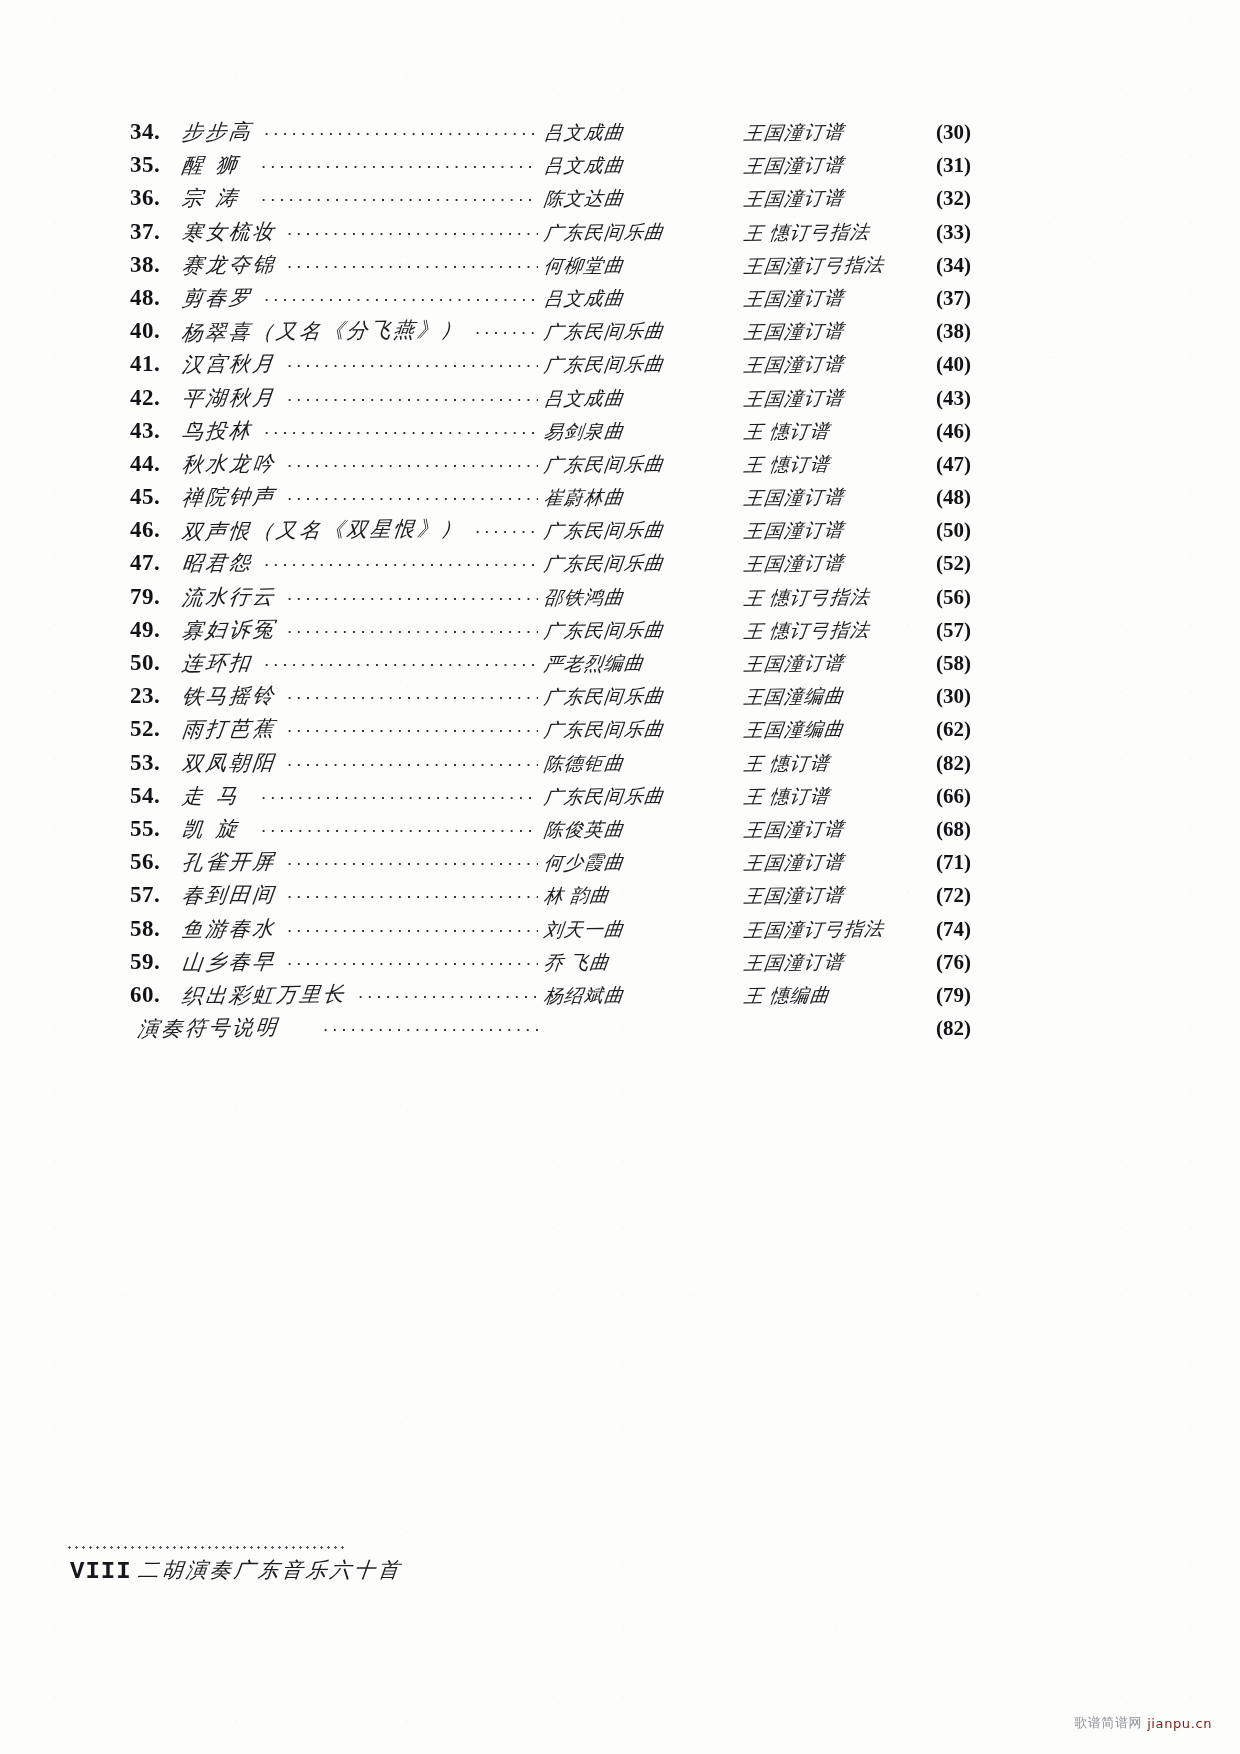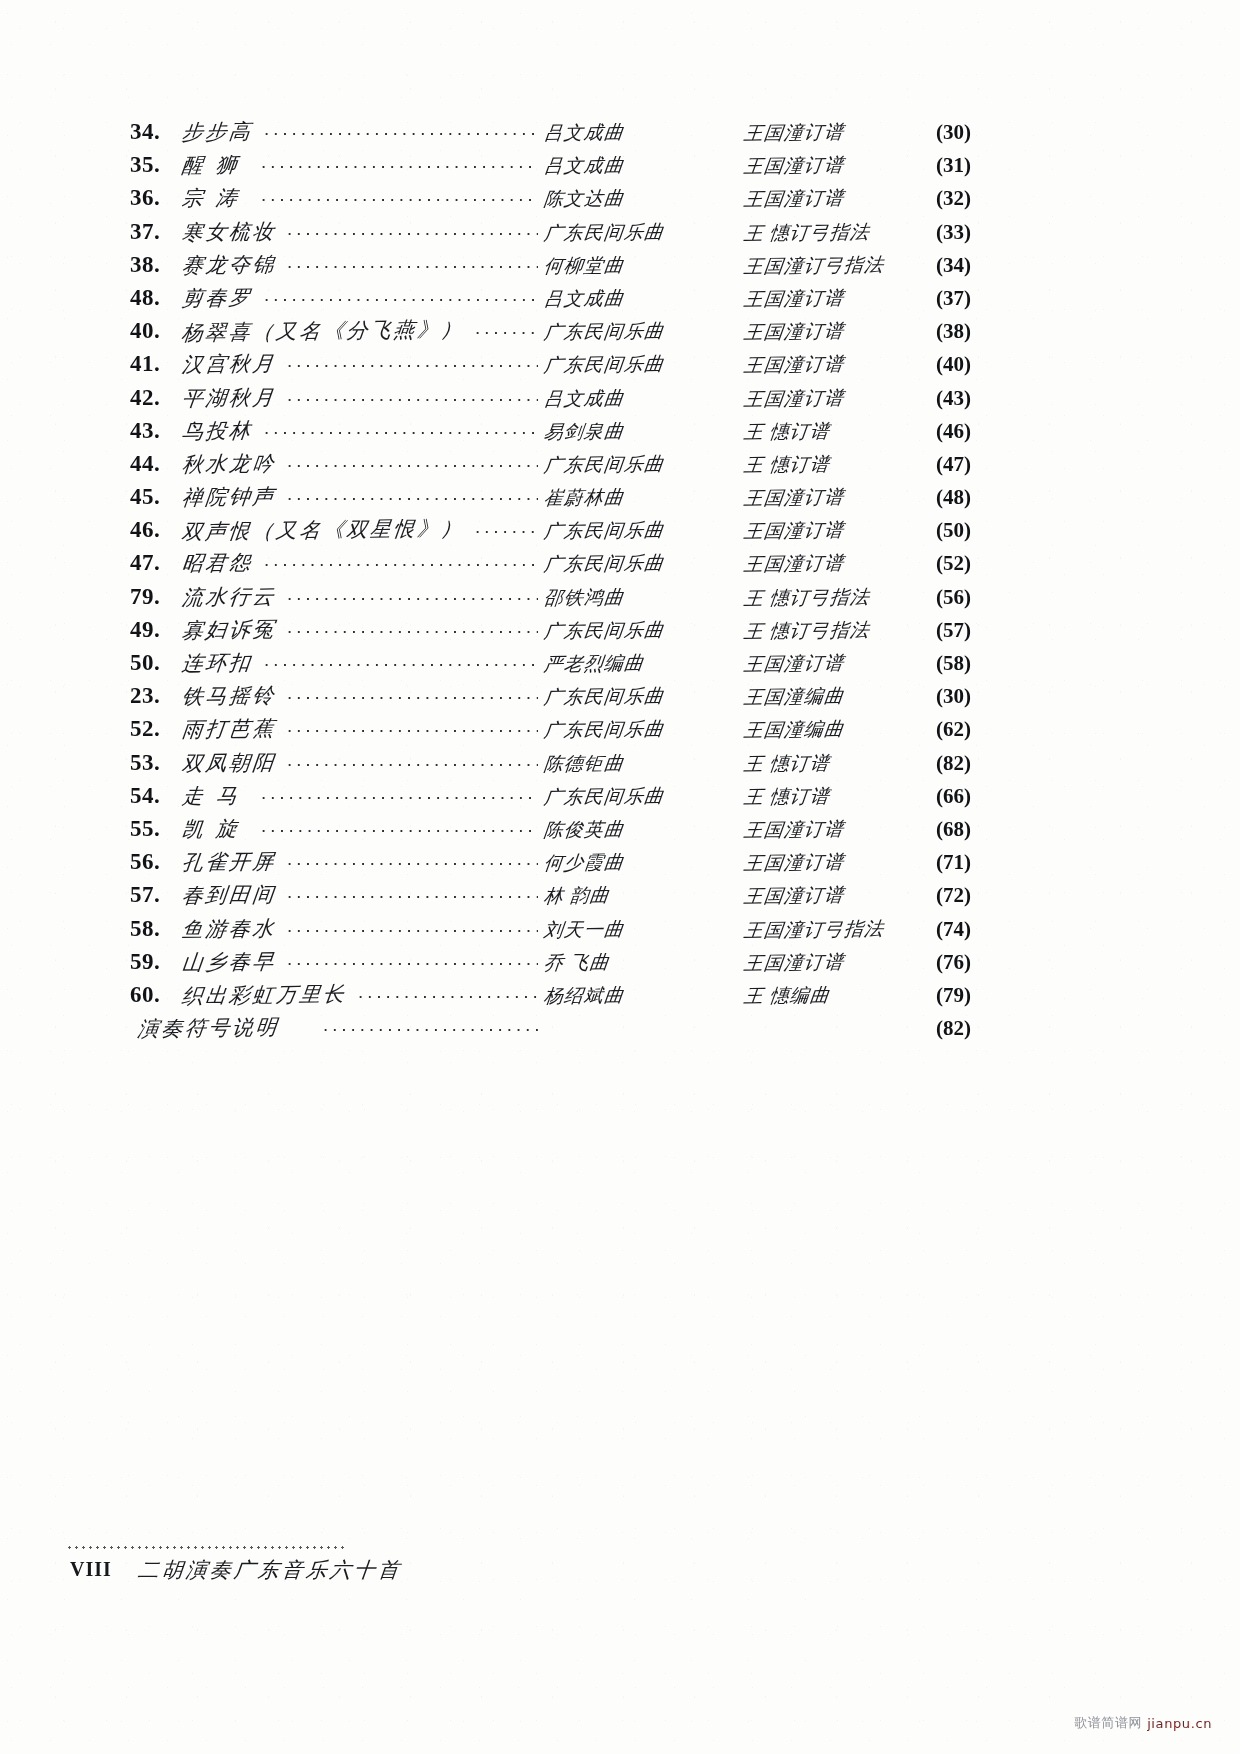--- a/index.html
+++ b/index.html
@@ -135,23 +135,23 @@
     height: 3px;
     background-image: radial-gradient(circle, #20212a 1px, transparent 1.2px);
     background-size: 7px 3px;
     background-repeat: repeat-x;
     opacity: .75;
   }
   #folio {
     position: absolute;
     left: 10px;
     top: 12px;
-    font-family: Liberation Serif, serif;
+    font-family: Liberation Mono, monospace;
     font-weight: 700;
-    font-size: 20px;
+    font-size: 24px;
     letter-spacing: 1px;
     color: #17181d;
   }
   #book-title {
     position: absolute;
     left: 78px;
     top: 10px;
     font-family: "Liberation Serif", serif;
     font-style: italic;
     font-size: 21px;

